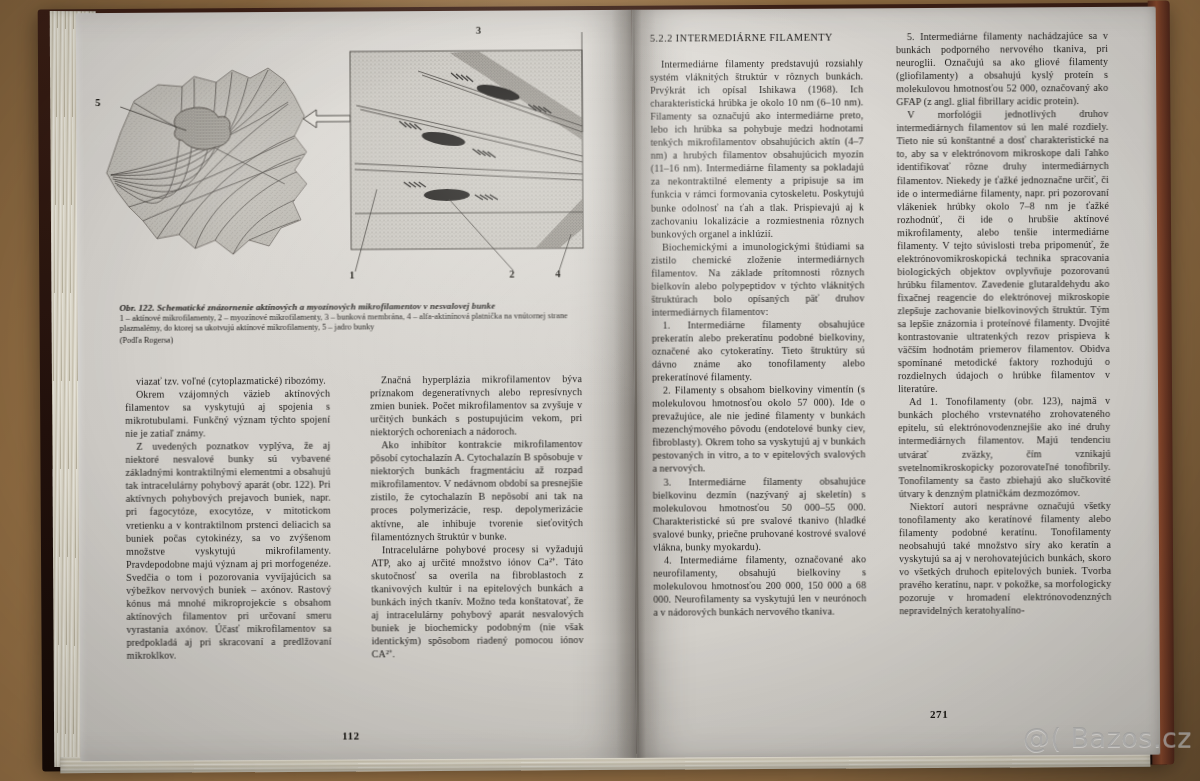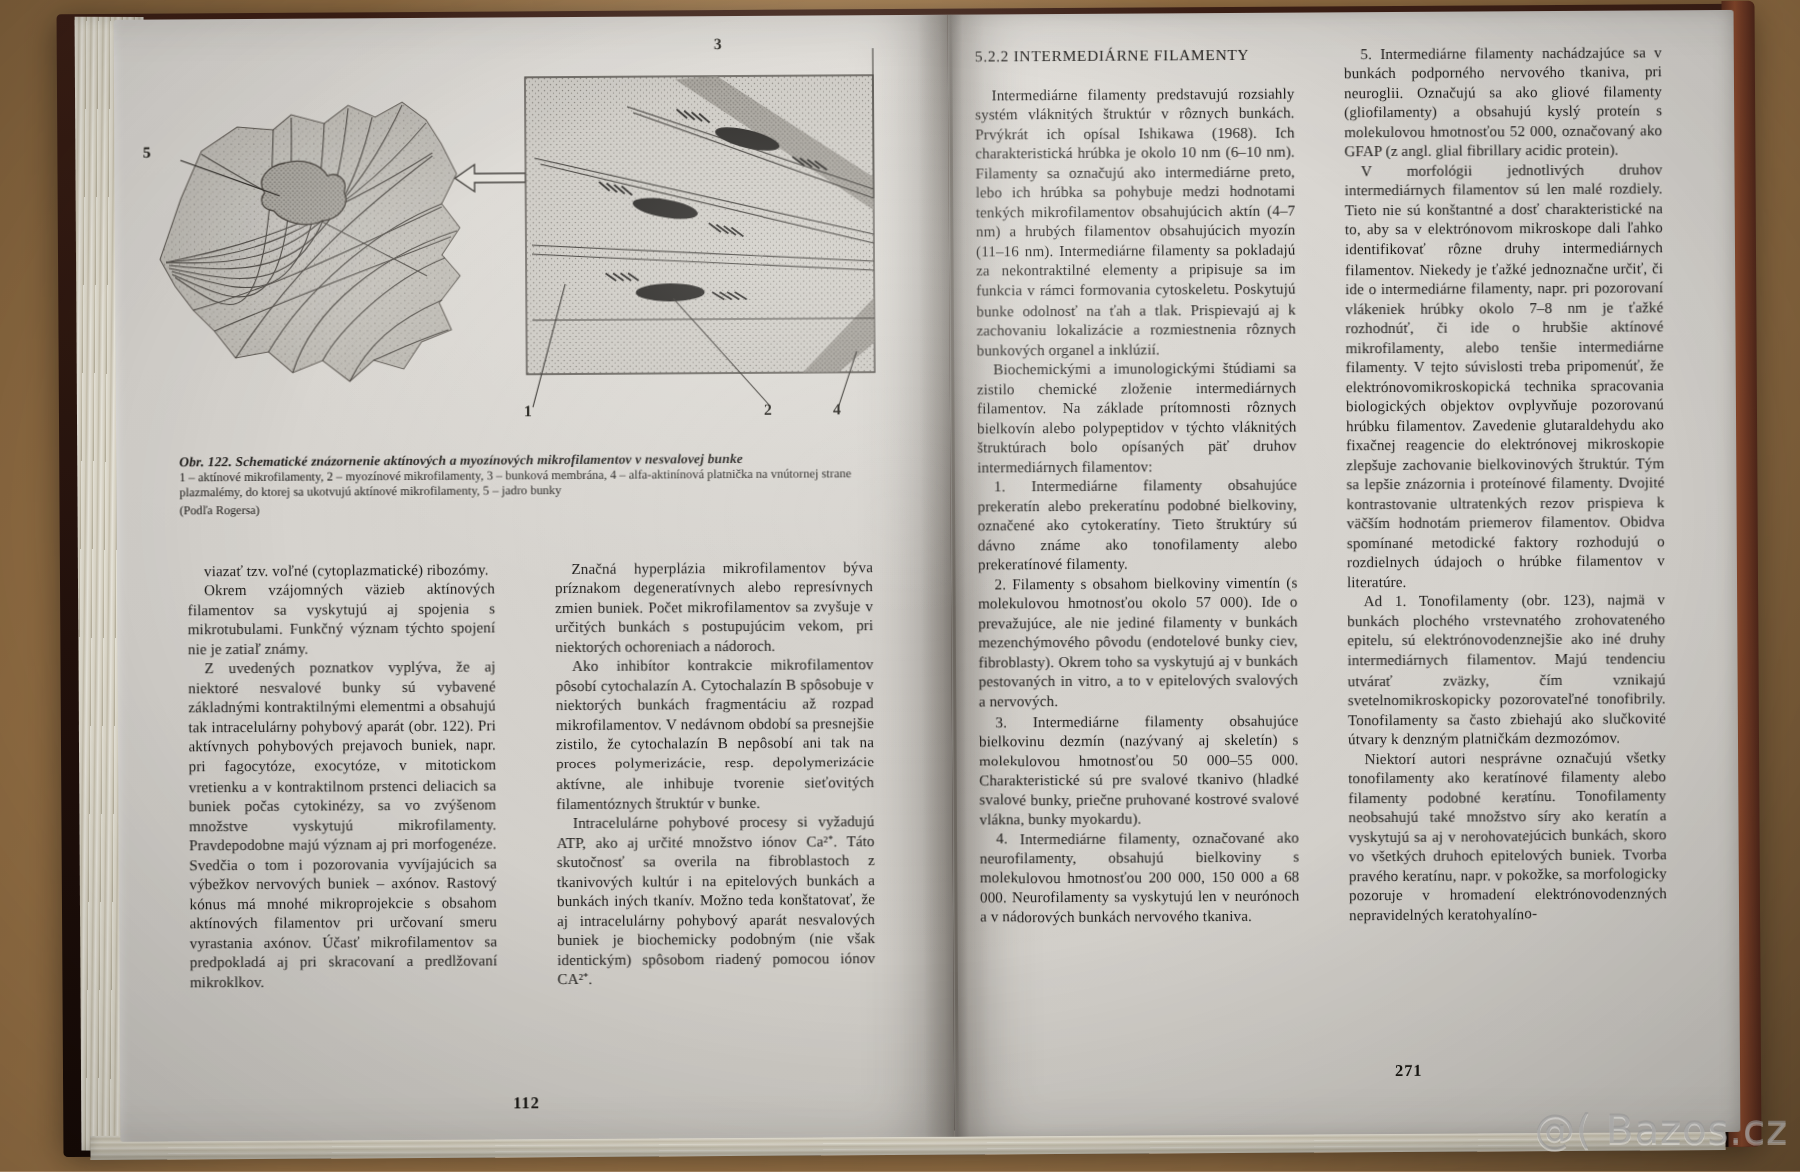--- a/index.html
+++ b/index.html
@@ -128,21 +128,21 @@
   .fig-cap .legend{font-size:8.3px;line-height:10.4px;display:block;}
   .fig-cap .src{font-size:8.1px;display:block;margin-top:1px;}
   .folio{
     position:absolute;font-size:11px;font-weight:bold;color:#15130f;letter-spacing:.6px;
   }
   
   .figure{position:absolute;}
   .fignum{position:absolute;font-size:10.5px;font-weight:bold;color:#16140f;}
   
   #wm{
-    position:absolute;right:8px;bottom:12px;
+    position:absolute;right:8px;bottom:28px;
     font-family:"DejaVu Sans", sans-serif;
     font-size:27px;color:rgba(150,150,150,.60);
     text-shadow:0 1px 0 rgba(255,255,255,.35);
     letter-spacing:.5px;white-space:nowrap;pointer-events:none;
   }
   
   .page.left{filter:blur(.12px);}
   .page.right{filter:blur(.14px);}
 </style>
 </head>

